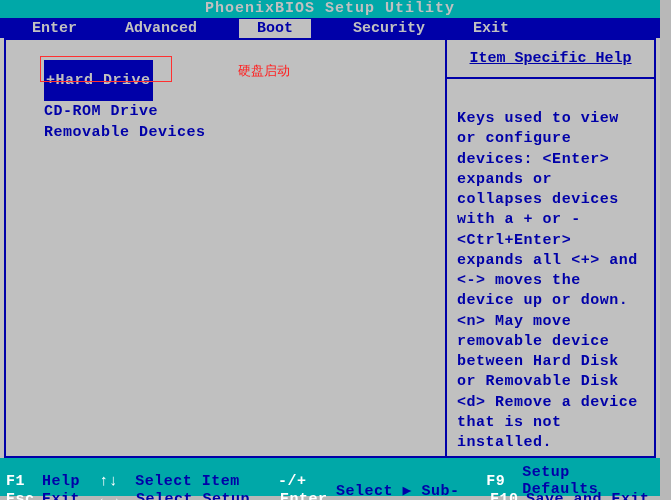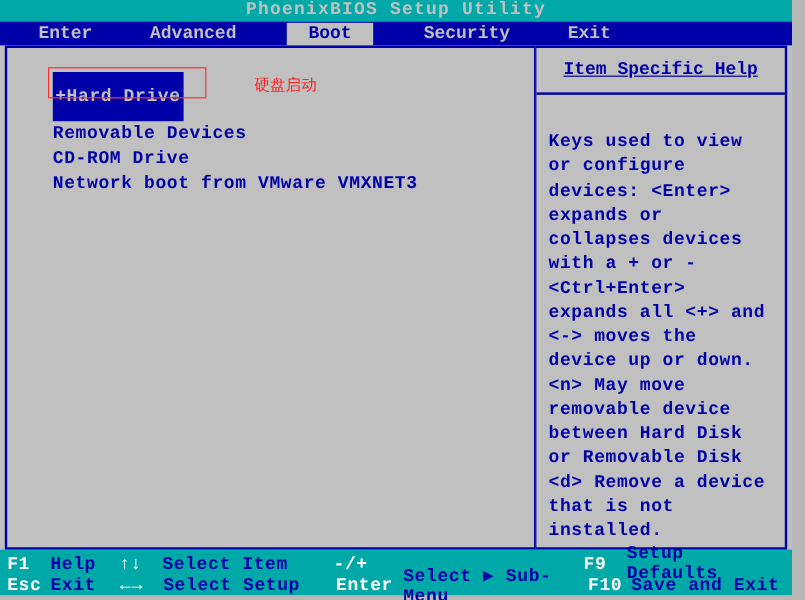--- a/index.html
+++ b/index.html
@@ -91,27 +91,27 @@
     left: 34px; top: 16px;
     width: 132px; height: 26px;
     pointer-events: none;
   }
   .annotation {
     position: absolute;
     color: #ff2020;
     font-size: 13px;
     font-weight: normal;
     font-family: sans-serif;
-    left: 206px; top: 22px;
+    left: 232px; top: 22px;
   }
   .footer {
     background: #00a8a8;
     color: #0000a8;
     height: 38px;
-    padding: 3px 6px;
+    padding: 14px 6px;
     letter-spacing: 0.5px;
   }
   .footer .row { display: flex; height: 18px; align-items: center; }
   .fk { color: #ffffff; min-width: 36px; }
   .fl { color: #0000a8; }
   .arrow { color: #ffffff; }
   .seg { display: flex; align-items: center; }
 </style>
 </head>
 <body>
@@ -125,23 +125,22 @@
     <span class="menuitem selected">Boot</span>
     <span class="menuitem">Security</span>
     <span class="menuitem">Exit</span>
   </div>
 
   <div class="content">
     <div class="leftpanel">
       <div class="redbox"></div>
       <div class="annotation">硬盘启动</div>
       <div><span class="bootitem selected">+Hard Drive</span></div>
+      <div class="bootitem">CD-ROM Drive</div>
       <div class="bootitem">Removable Devices</div>
-      <div class="bootitem">CD-ROM Drive</div>
-      <div class="bootitem">Network boot from VMware VMXNET3</div>
     </div>
     <div class="rightpanel">
       <div class="helpheader">Item Specific Help</div>
       <div class="helpbody">Keys used to view or configure devices:
 &lt;Enter&gt; expands or collapses devices with a + or -
 &lt;Ctrl+Enter&gt; expands all
 &lt;+&gt; and &lt;-&gt; moves the device up or down.
 &lt;n&gt; May move removable device between Hard Disk or Removable Disk
 &lt;d&gt; Remove a device that is not installed.</div>
     </div>

